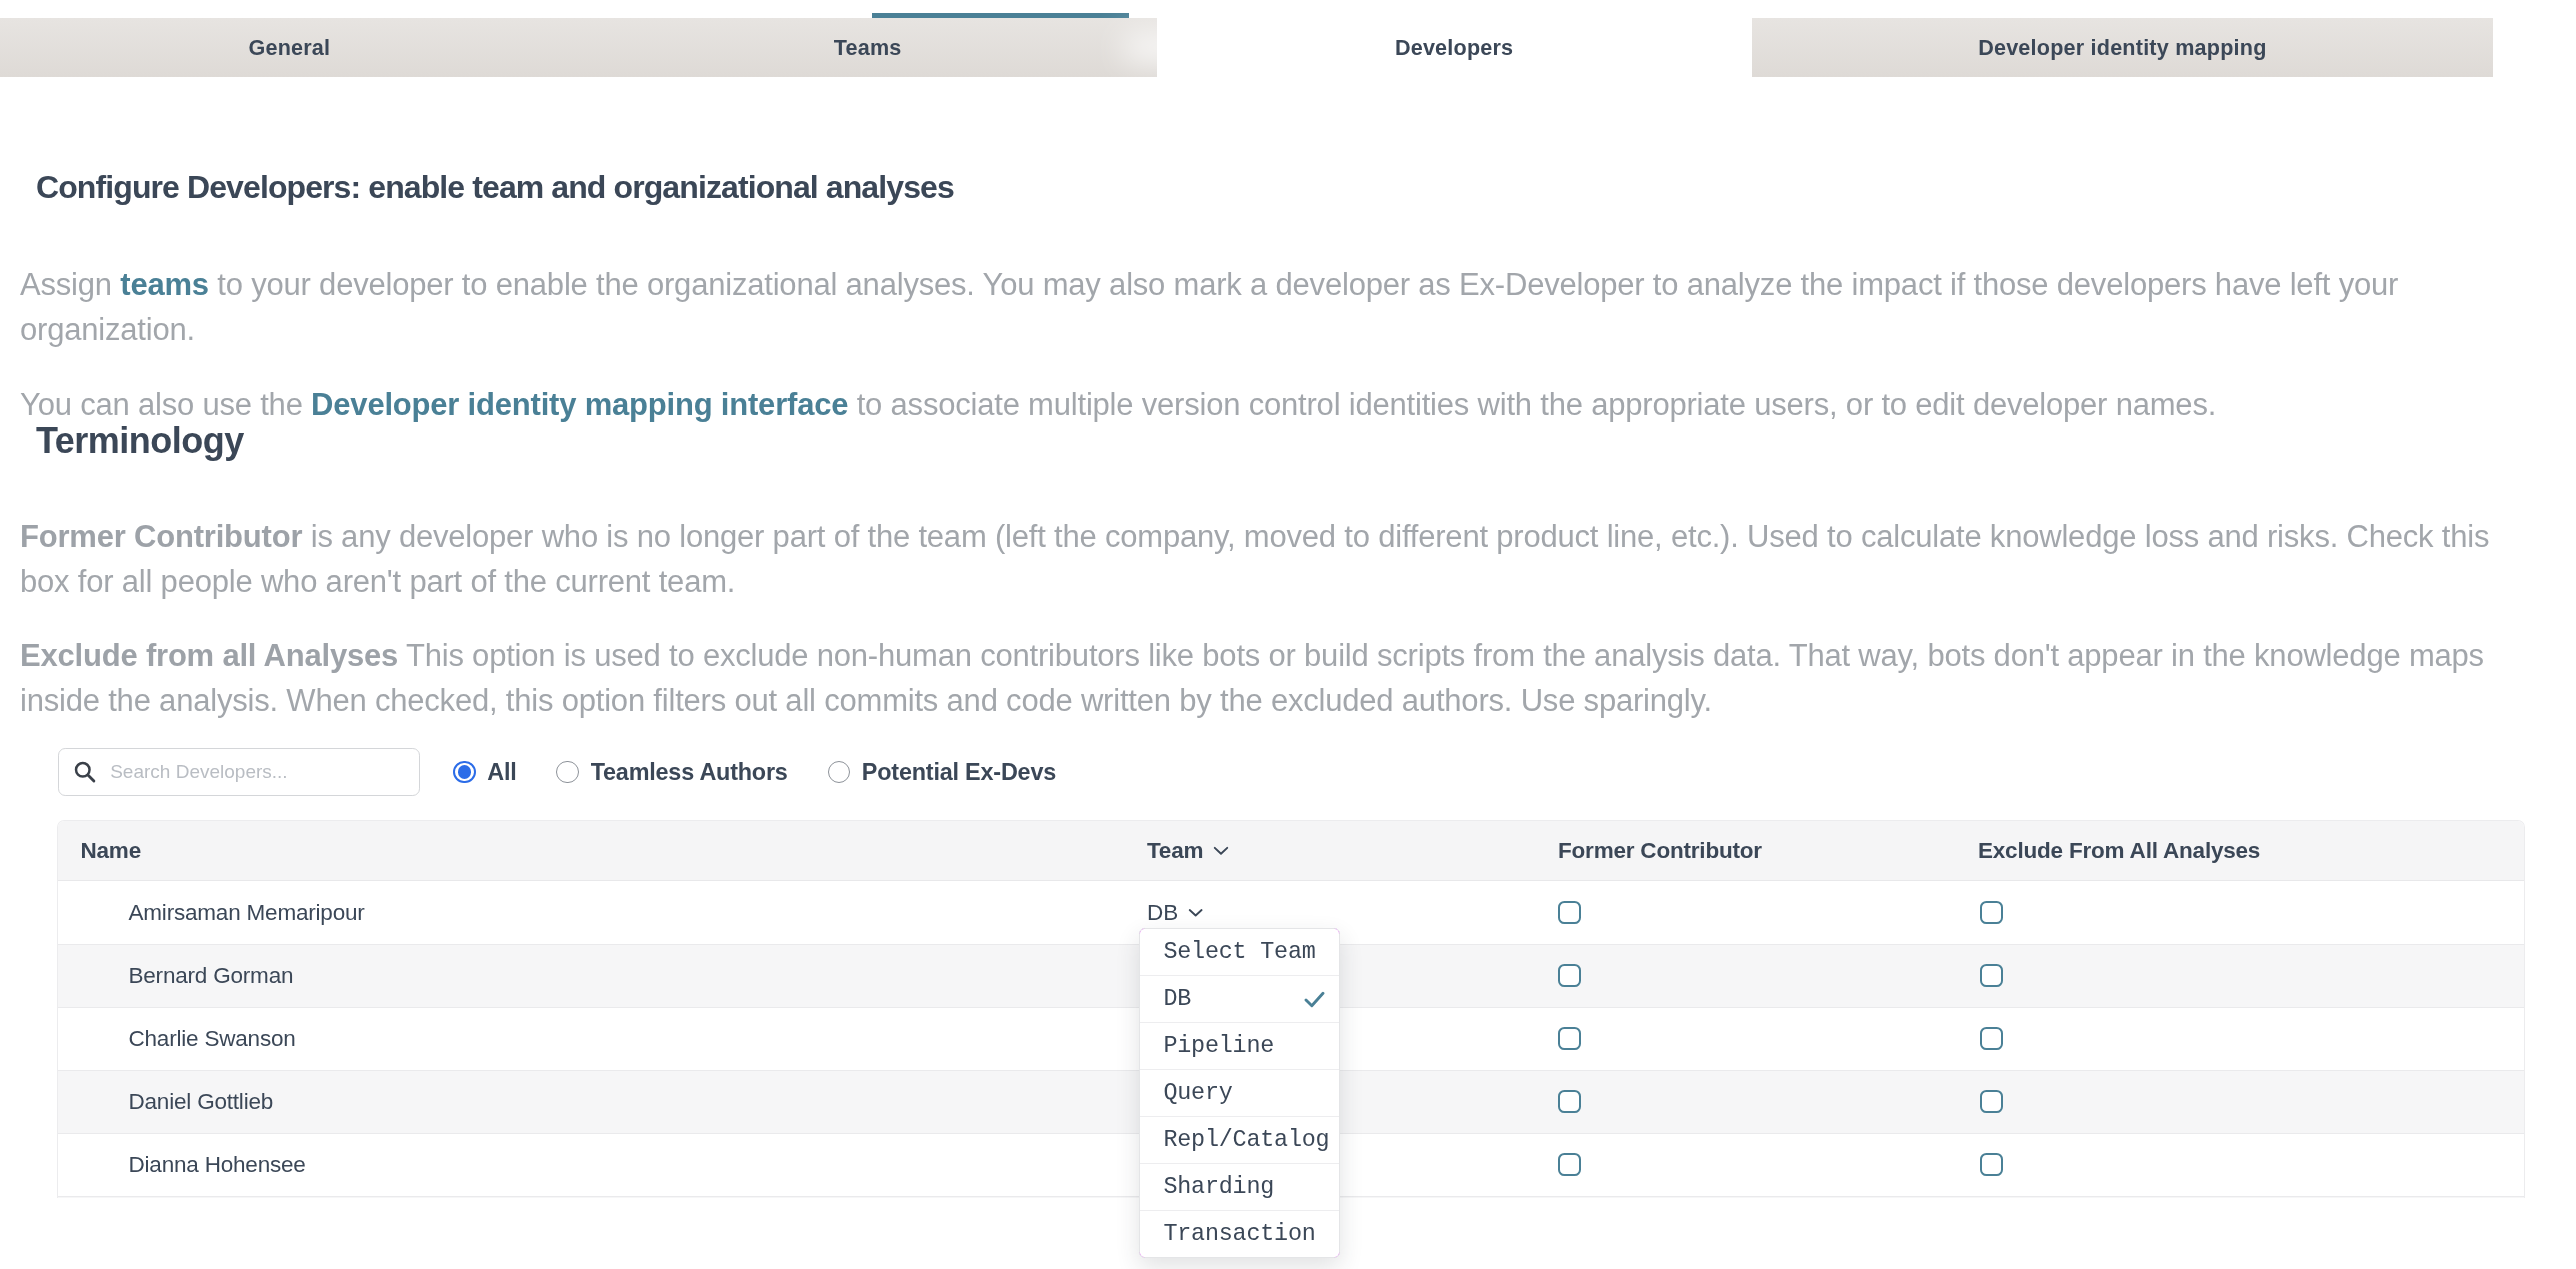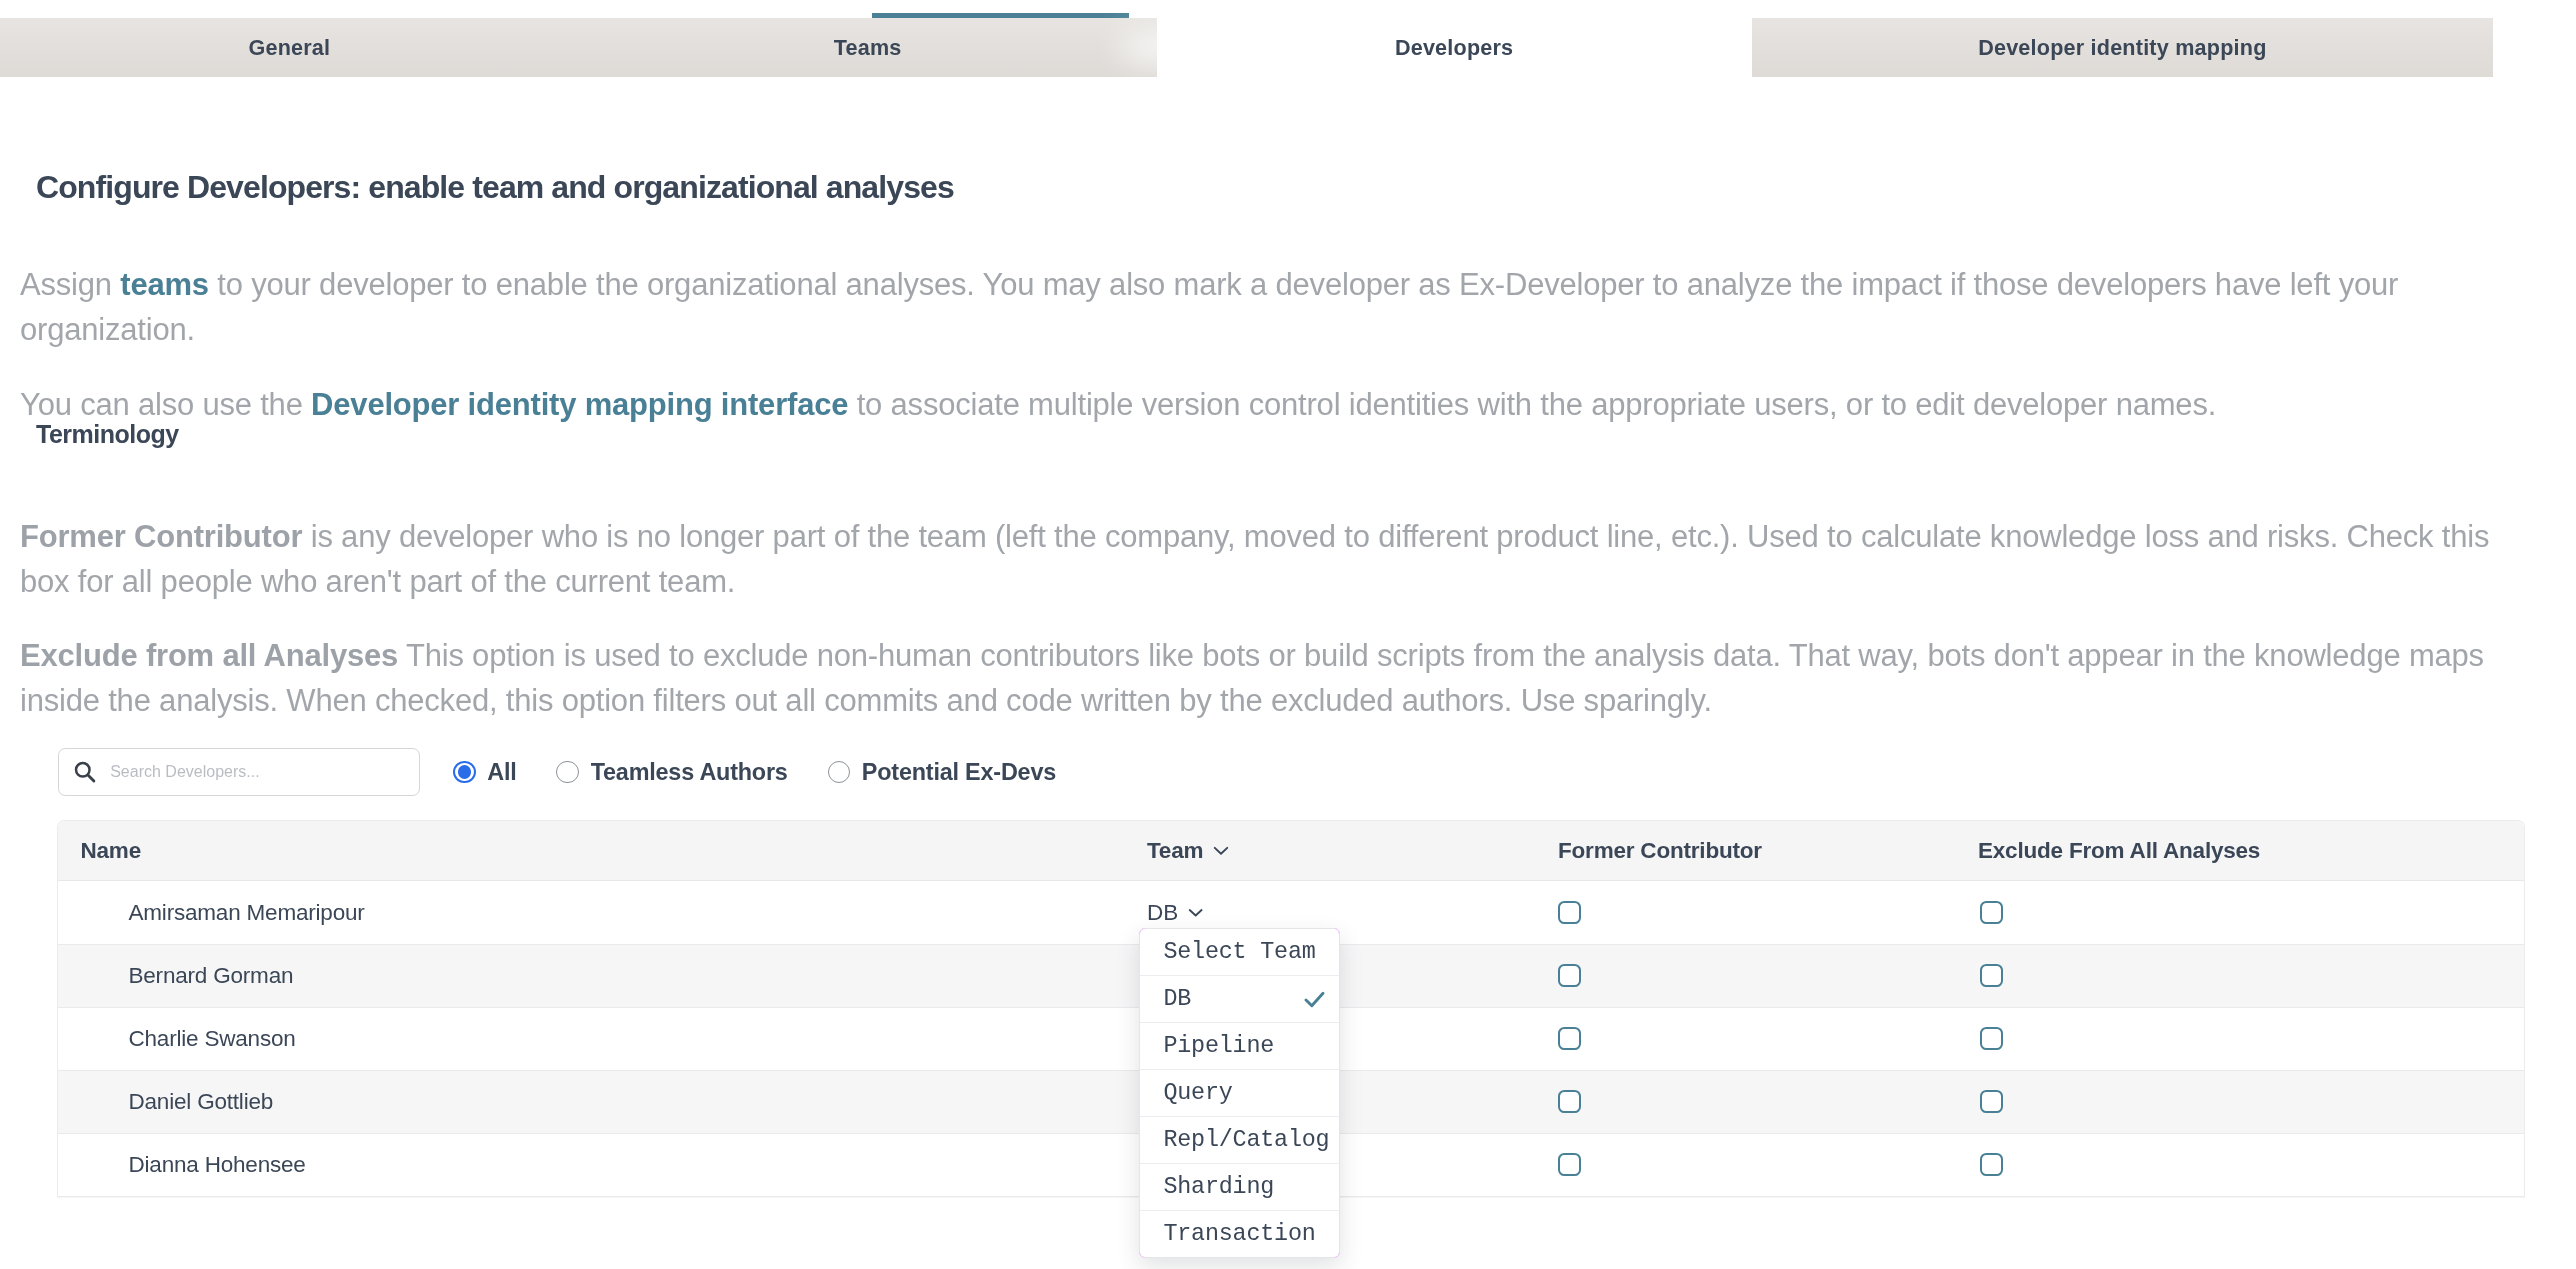--- a/index.html
+++ b/index.html
@@ -20,34 +20,34 @@
   .tab:nth-child(2){width:597px}
   .tab:nth-child(3){width:615px}
   .tab:nth-child(4){width:766px}
   .tab.active{background:#ffffff;box-shadow:-50px 0 31.5px -18px #ffffff,50px 0 31.5px -18px #ffffff;}
   
   .h1{position:absolute;left:36px;top:169px;margin:0;font-size:32px;font-weight:700;color:#3b4757;letter-spacing:-0.9px;}
   .para{position:absolute;left:20px;width:2508px;font-size:31px;line-height:45px;color:#a2a6ab;letter-spacing:-0.2px;}
   .para a{color:#4a8096;font-weight:700;text-decoration:none;cursor:pointer;}
   .para-intro{top:231px}
   .para-mapping{top:351px}
-  .h2{position:absolute;left:36px;top:420px;margin:0;font-size:25px;font-weight:700;color:#3b4757;letter-spacing:-0.5px;}
+  .h2{position:absolute;left:36px;top:420px;margin:0;font-size:36px;font-weight:700;color:#3b4757;letter-spacing:-0.5px;}
   .para-term1{top:483px}
   .para-term2{top:602px}
   .term-lead{font-weight:700;color:#9da2a8;}
   
   .search-box{
     position:absolute;left:58px;top:748px;width:362px;height:48px;box-sizing:border-box;
     border:0.9px solid #d4d6d9;border-radius:7.2px;background:#fff;
     display:flex;align-items:center;padding-left:14.4px;
   }
   .search-box svg{flex:0 0 auto;}
   .search-box input{
     border:none;outline:none;background:transparent;margin-left:10.8px;width:297px;
-    font-size:16px;color:#3b4757;font-family:"Liberation Sans",sans-serif;
+    font-size:19px;color:#3b4757;font-family:"Liberation Sans",sans-serif;
   }
   .search-box input::placeholder{color:#b9bdc3;opacity:1;}
   .filters{position:absolute;left:453px;top:748px;height:48px;display:flex;align-items:center;gap:40px;}
   .filter{display:flex;align-items:center;gap:11.7px;cursor:pointer;}
   .filter-label{font-size:23.4px;font-weight:700;color:#3b4757;letter-spacing:-0.2px;}
   .radio{width:22.5px;height:22.5px;border-radius:50%;border:1.8px solid #8d9299;box-sizing:border-box;background:#fff;position:relative;}
   .radio.selected{border:2.7px solid #2b6ce8;}
   .radio.selected::after{content:"";position:absolute;inset:2.7px;border-radius:50%;background:#2b6ce8;}
   
   .dev-table{

